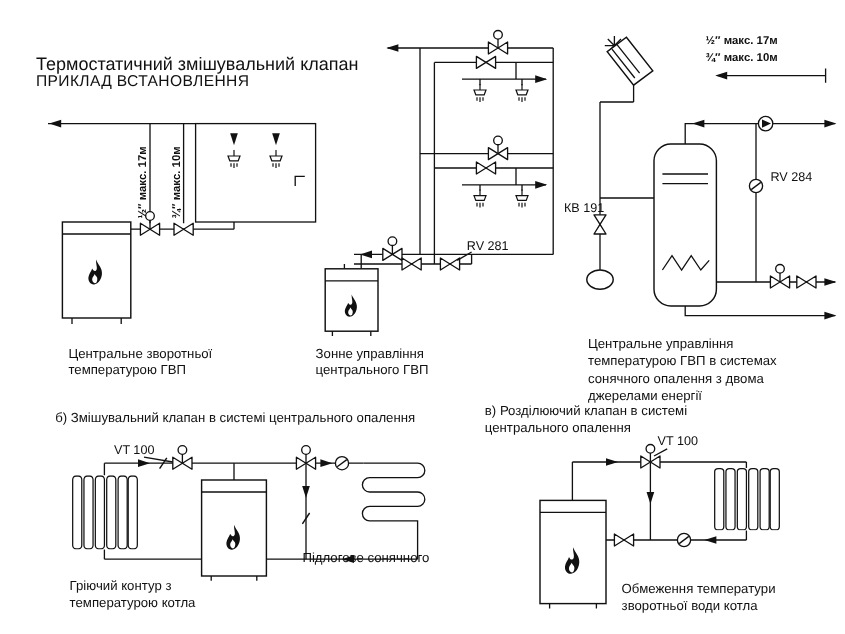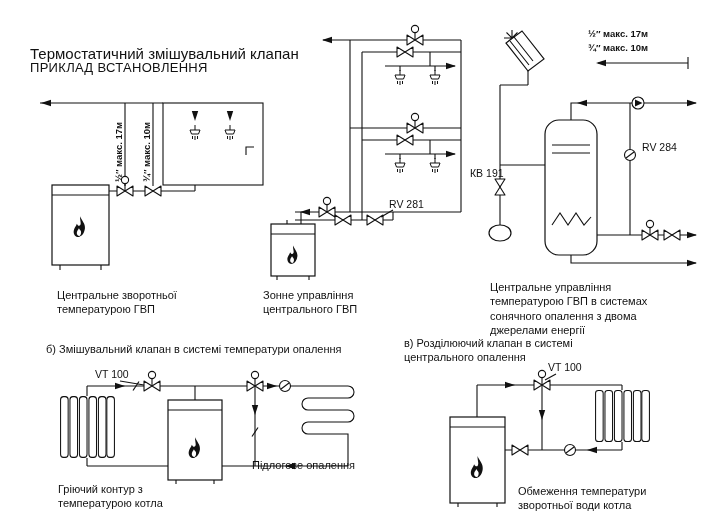--- a/index.html
+++ b/index.html
@@ -167,21 +167,21 @@
   <use href="#arr" transform="translate(222,78)"></use>
   <use href="#checkv" transform="translate(160,130)"></use>
   <text class="lbl" x="172" y="126">RV 284</text>
   <use href="#tvalve" transform="translate(180,210)"></use>
   <use href="#valve2" transform="translate(202,210)"></use>
   <use href="#arr" transform="translate(222,210)"></use>
   <use href="#arr" transform="translate(222,238)"></use>
 </svg>
 <div class="abs caption" style="left:490px;top:280px;width:180px">Центральне управління температурою ГВП в системах сонячного опалення з двома джерелами енергії</div>
 
-<div class="abs caption" style="left:46px;top:342px;width:350px">б) Змішувальний клапан в системі температури опалення</div>
+<div class="abs caption" style="left:46px;top:342px;width:350px">б) Змішувальний клапан в системі центрального опалення</div>
 <div class="abs caption" style="left:404px;top:336px;width:235px">в) Розділюючий клапан в системі центрального опалення</div>
 
 <svg class="scene" style="left:40px;top:358px" width="330" height="130" viewBox="0 0 330 130">
   <g class="pipe">
     <path d="M47 38 V28 M47 28 H263"></path>
     <path d="M47 100 V108 M47 108 H128 M182 108 H308"></path>
     <path d="M215 28 V108"></path>
     <path d="M263 28 H308 A6 6 0 0 1 308 40 H268 A6 6 0 0 0 268 52 H308 A6 6 0 0 1 308 64 H268 A6 6 0 0 0 268 76 H308 V108"></path>
   </g>
   <use href="#radiator" x="20" y="38" width="55" height="62"></use>
@@ -195,21 +195,21 @@
   <use href="#slash" transform="translate(215,74)"></use>
   <use href="#arr" transform="translate(232,28)"></use>
   <use href="#checkv" transform="translate(245,28)"></use>
   <use href="#arr" transform="translate(250,108) rotate(180)"></use>
   <g>
     <rect class="vessel" x="128" y="42" width="54" height="80"></rect>
     <path class="pipe" d="M128 52 H182 M155 42 V28 M136 122 v4 M174 122 v4"></path>
     <use href="#flame" x="146" y="78" width="18" height="24"></use>
   </g>
 </svg>
-<div class="abs caption" style="left:252px;top:458px;width:120px">Підлогове опалення</div>
+<div class="abs caption" style="left:252px;top:458px;width:120px">Підлогове сонячного</div>
 <div class="abs caption" style="left:58px;top:482px;width:155px">Гріючий контур з температурою котла</div>
 
 <svg class="scene" style="left:430px;top:355px" width="274" height="165" viewBox="0 0 274 165">
   <g class="pipe">
     <path d="M47 62 V30 M47 30 H192"></path>
     <path d="M112 30 V95"></path>
     <path d="M192 30 V35 M192 87 V95"></path>
     <path d="M75 95 H192"></path>
   </g>
   <text class="lbl" x="118" y="16">VT 100</text>

